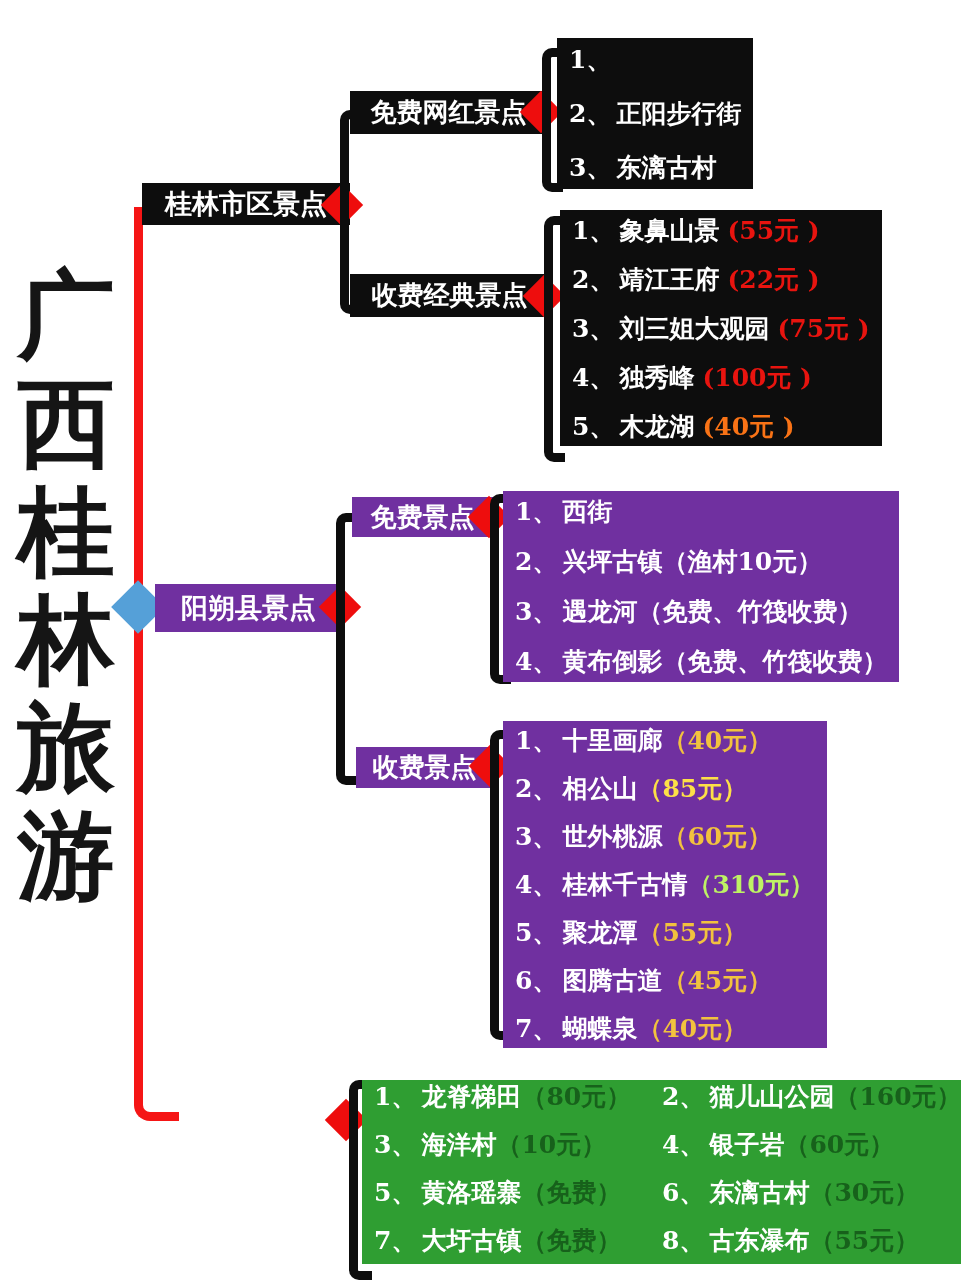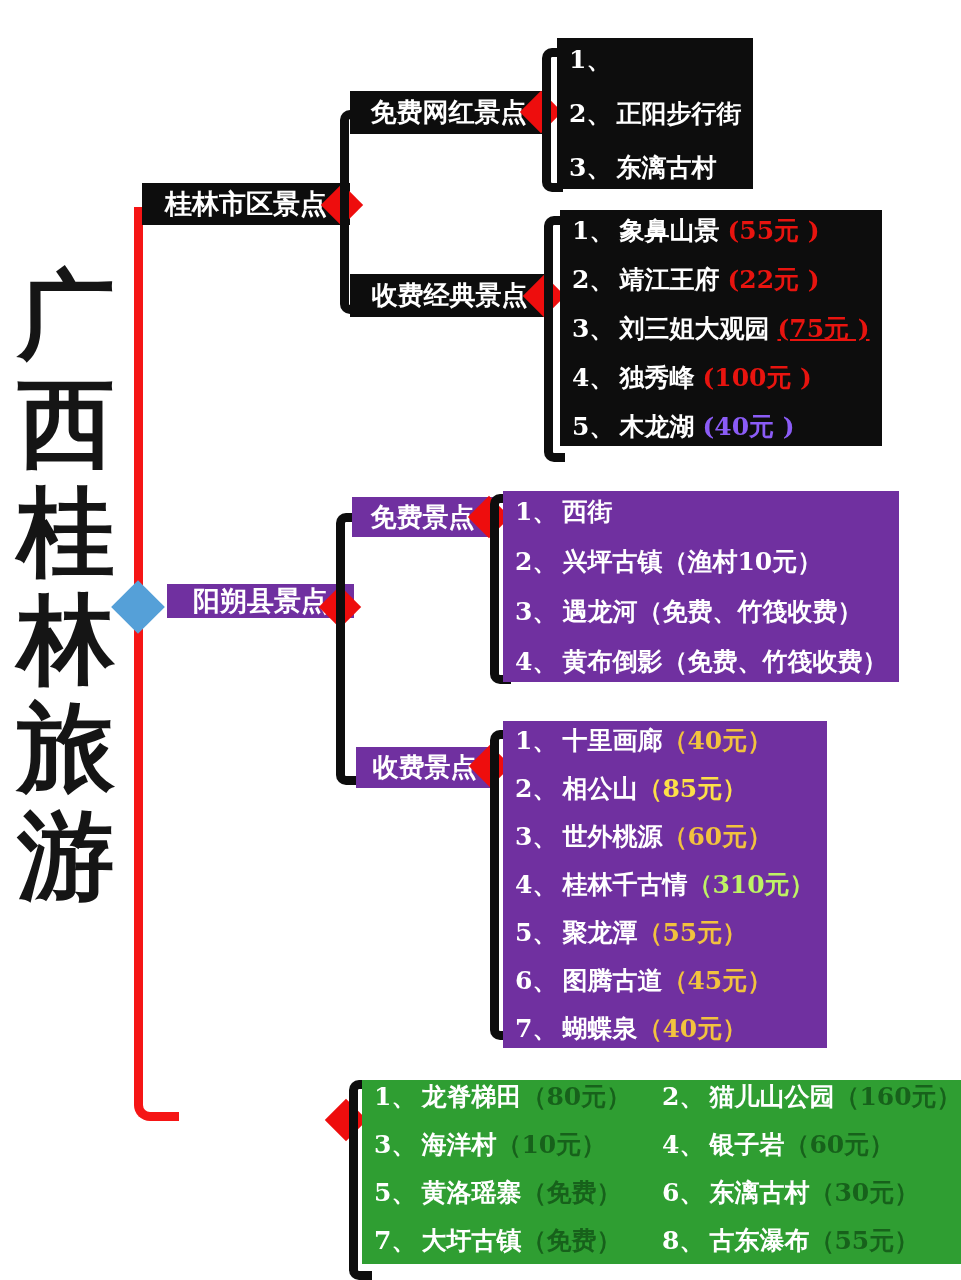--- a/index.html
+++ b/index.html
@@ -107,35 +107,35 @@
         <span class="price" style="color: rgb(232, 20, 15);">(55元 )</span>
       </div>
       <div class="item" style="background: rgb(13, 13, 13);">
         <span class="num">2、</span>
         <span class="name">靖江王府</span>
         <span class="price" style="color: rgb(232, 20, 15);">(22元 )</span>
       </div>
       <div class="item" style="background: rgb(13, 13, 13);">
         <span class="num">3、</span>
         <span class="name">刘三姐大观园</span>
-        <span class="price" style="color: rgb(232, 20, 15); text-decoration: underline;">(75元 )</span>
+        <span class="price" style="color: rgb(232, 20, 15);">(75元 )</span>
       </div>
       <div class="item" style="background: rgb(13, 13, 13);">
         <span class="num">4、</span>
         <span class="name">独秀峰</span>
         <span class="price" style="color: rgb(232, 20, 15);">(100元 )</span>
       </div>
       <div class="item" style="background: rgb(13, 13, 13);">
         <span class="num">5、</span>
         <span class="name">木龙湖</span>
-        <span class="price" style="color: #8b5cf6;">(40元 )</span>
-      </div>
-    </div>
-
-  <div class="label-box" style="left: 155px; top: 584px; min-width: 167px; height: 34px; background: rgb(112, 48, 160); margin-left: 12px;">阳朔县景点</div>
+        <span class="price" style="color: #f97316;">(40元 )</span>
+      </div>
+    </div>
+
+  <div class="label-box" style="left: 155px; top: 584px; min-width: 167px; height: 48px; background: rgb(112, 48, 160);">阳朔县景点</div>
   <div class="diamond d-red" style="left:325px;top:592px;"></div>
   <div class="bracket" style="left:336px;top:513px;height:254px;width:12px;"></div>
 
   <div class="label-box" style="left: 352px; top: 497px; min-width: 121px; height: 40px; font-size: 26px; background: rgb(112, 48, 160);">免费景点</div>
   <div class="diamond d-red" style="left:474px;top:502px;"></div>
   <div class="bracket" style="left:490px;top:494px;height:172px;width:12px;"></div>
   <div class="list list-g3" style="left: 503px; top: 491px; background: rgb(112, 48, 160);">
       <div class="item" style="background: rgb(112, 48, 160);">
         <span class="num">1、</span>
         <span class="name">西街</span>

